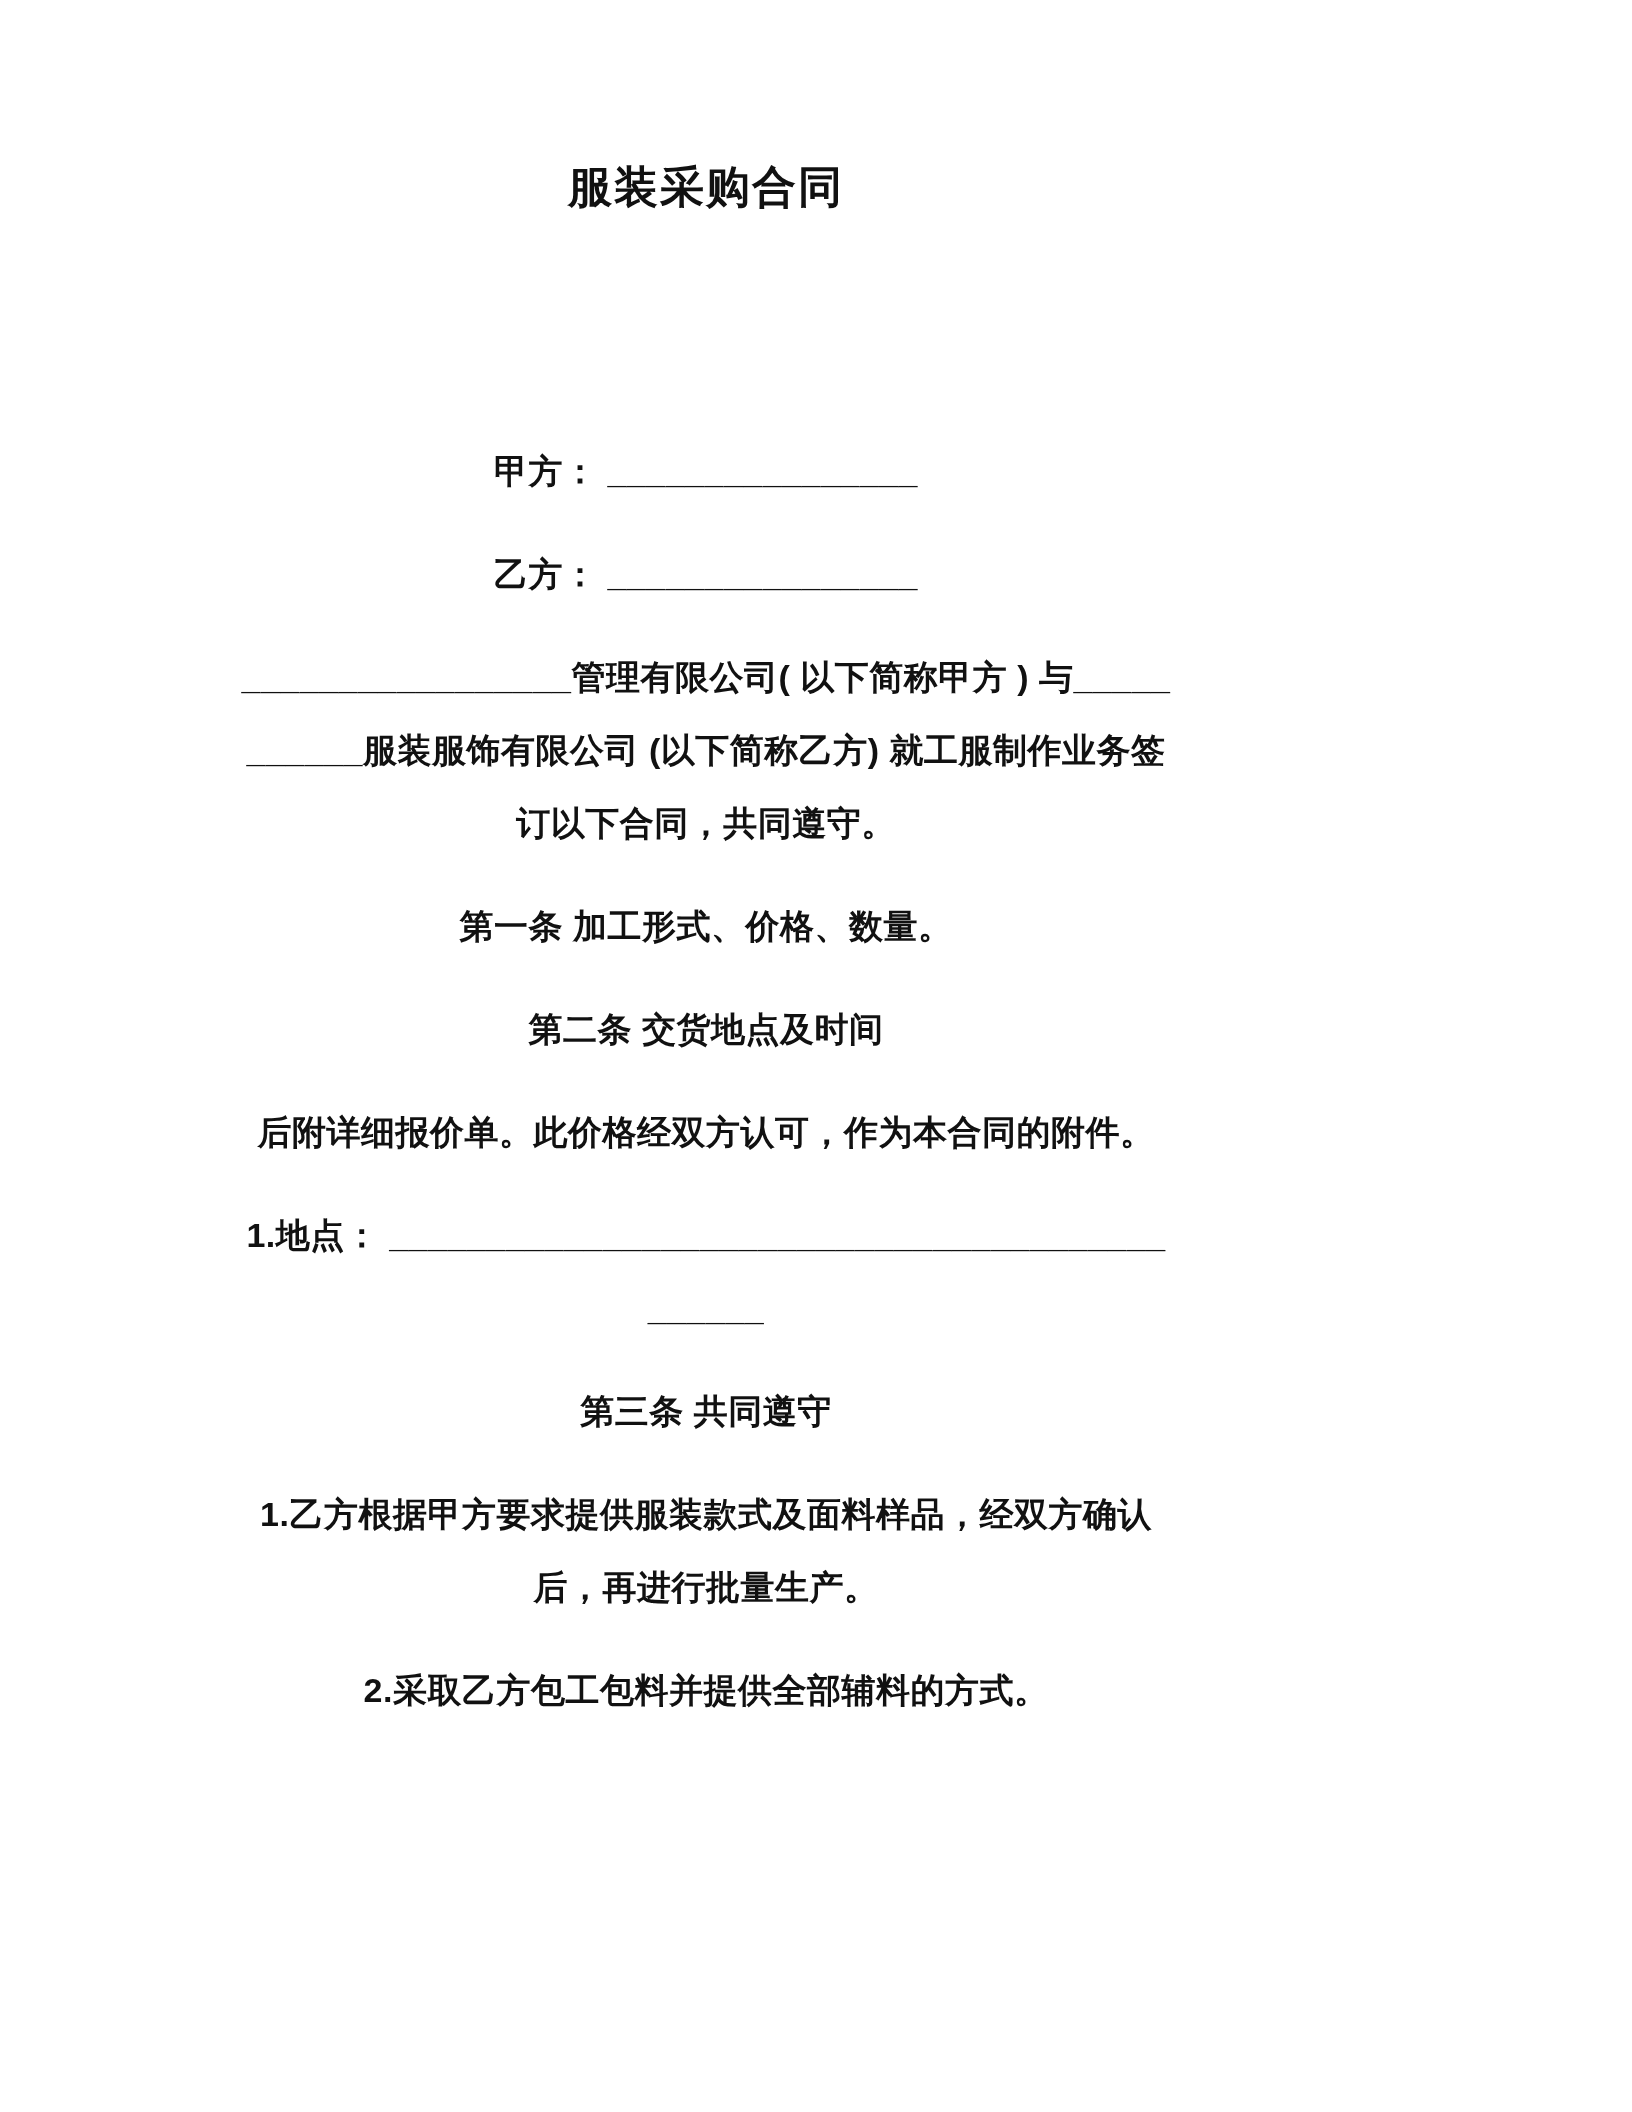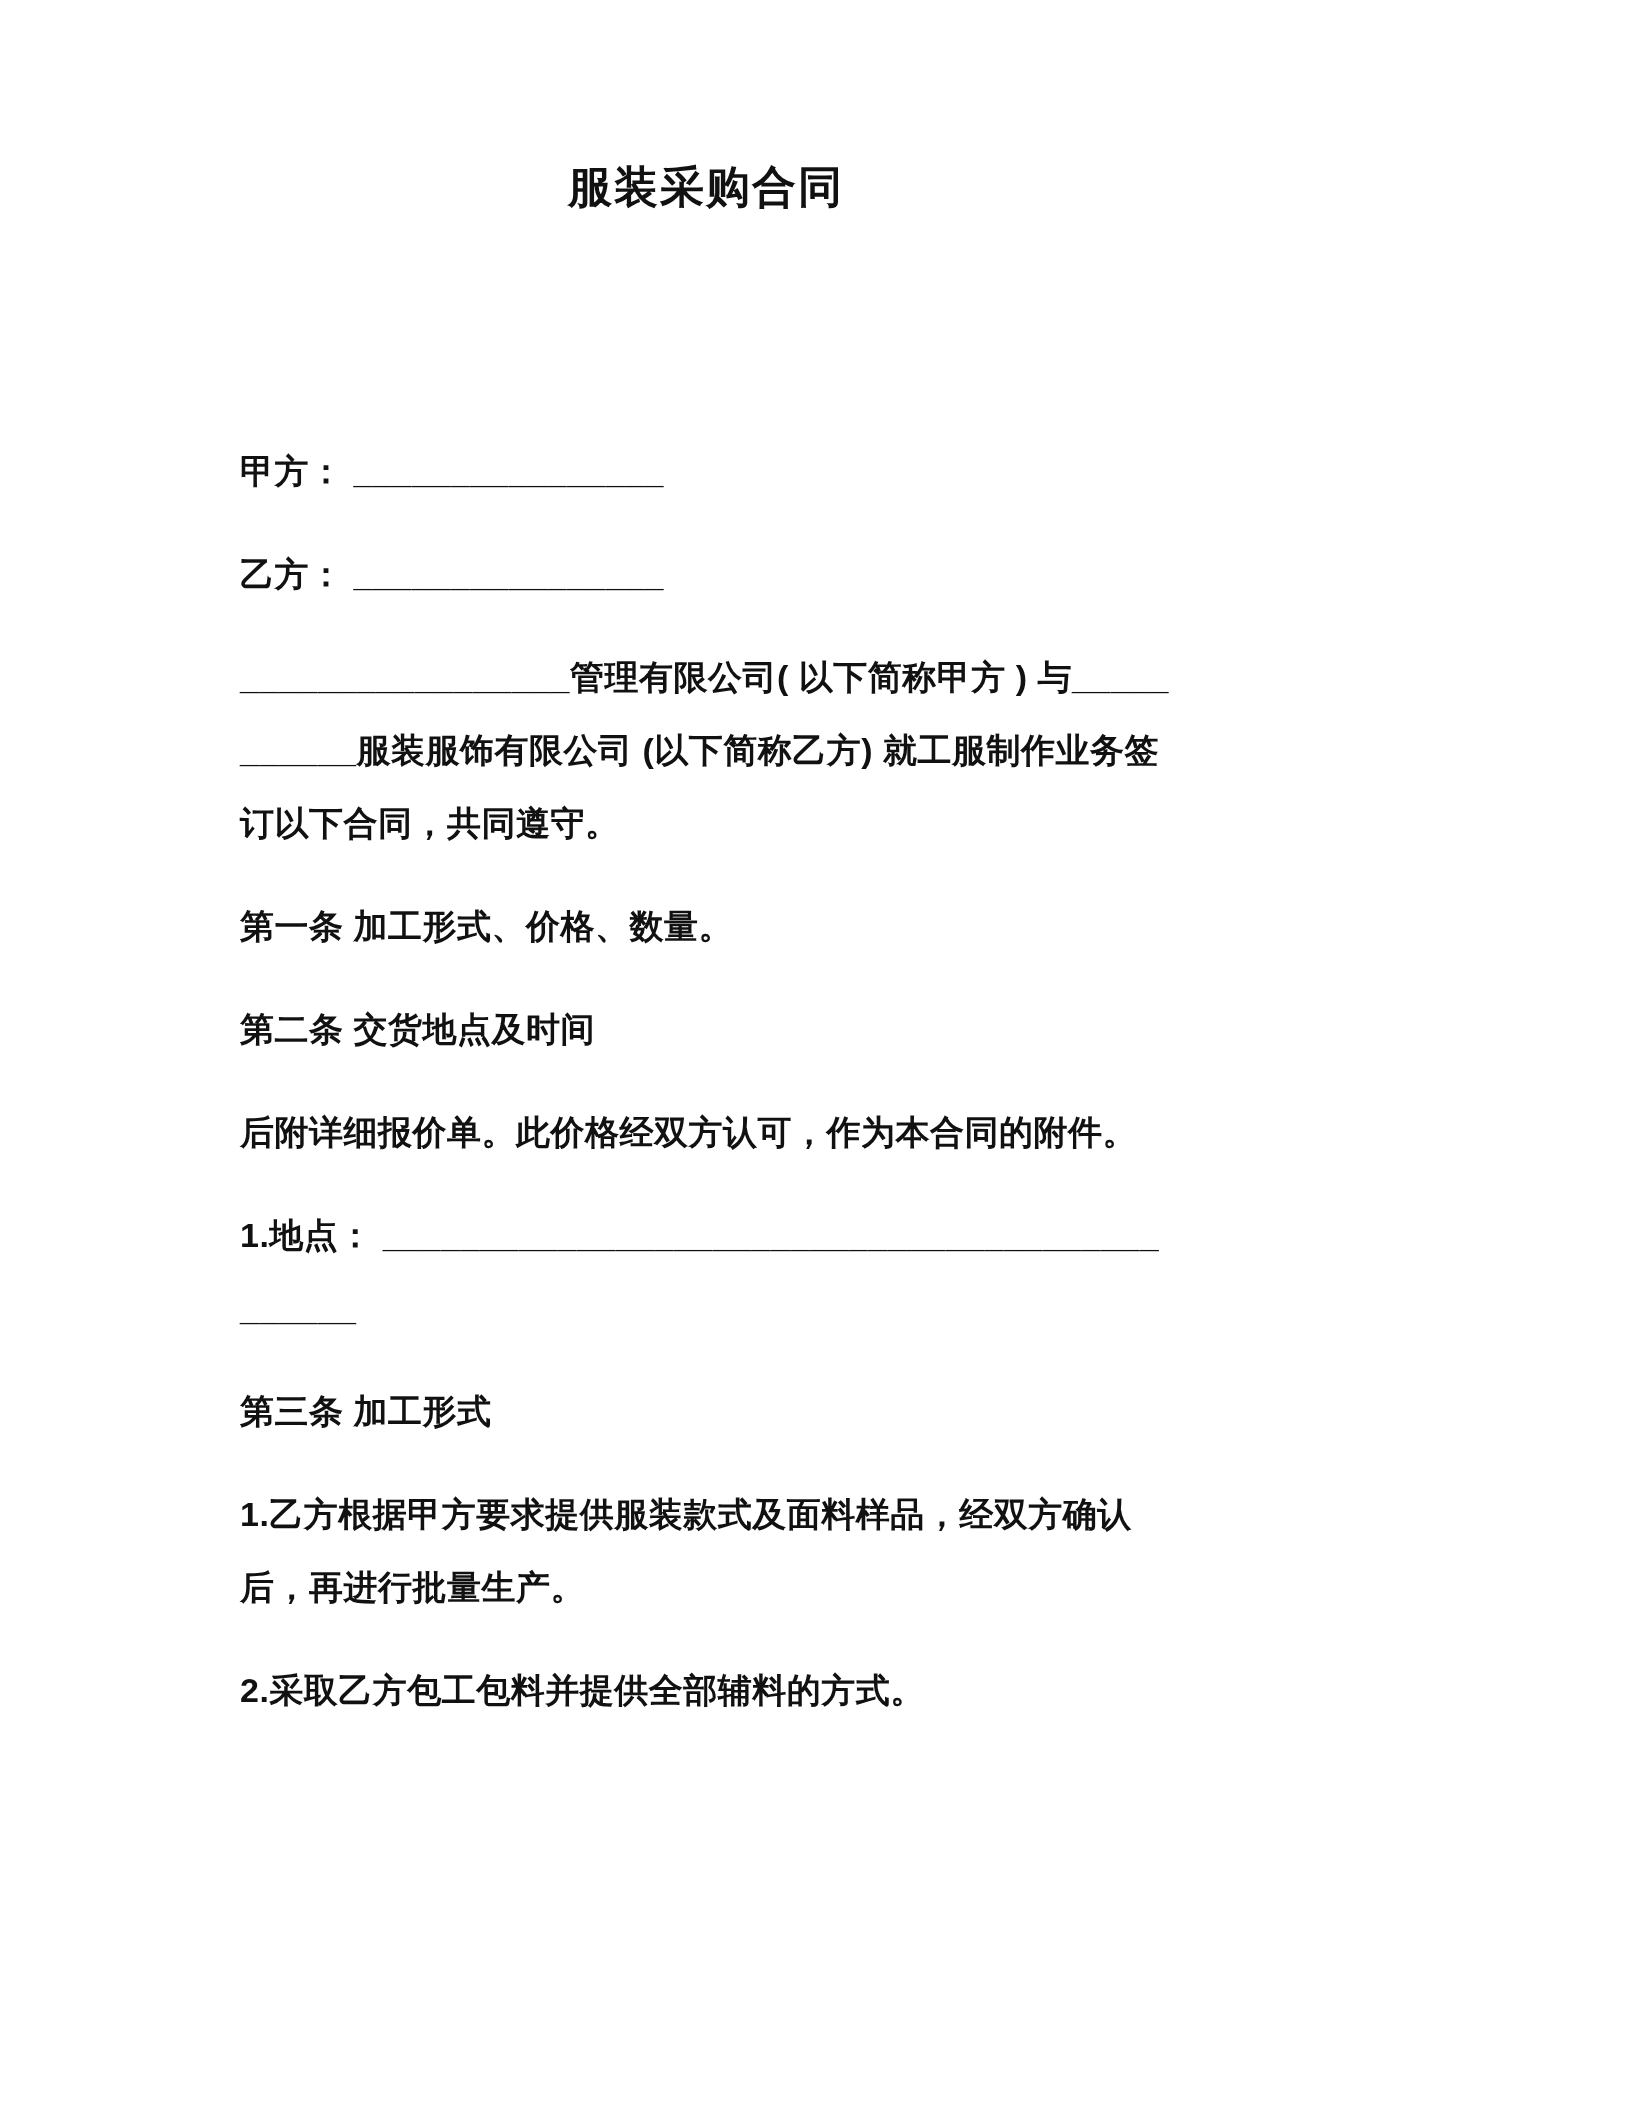--- a/index.html
+++ b/index.html
@@ -27,21 +27,21 @@
     letter-spacing: 2px;
     margin-bottom: 218px;
   }
 
   .para {
     font-size: 34px;
     font-weight: 700;
     line-height: 73px;
     color: #111111;
     margin-bottom: 30px;
-    text-align: left;
+    text-align: center;
     word-break: break-all;
     letter-spacing: 0.5px;
   }
 
   .heading {
     font-weight: 700;
   }
 </style>
 </head>
 <body>
@@ -58,19 +58,19 @@
 
   <p class="para heading">第一条 加工形式、价格、数量。</p>
 
   <p class="para heading">第二条 交货地点及时间</p>
 
   <p class="para">后附详细报价单。此价格经双方认可，作为本合同的附件。</p>
 
   <p class="para">1.地点： ______________________________________________</p>
 
 
-  <p class="para heading">第三条 加工形式</p>
+  <p class="para heading">第三条 共同遵守</p>
 
   <p class="para">1.乙方根据甲方要求提供服装款式及面料样品，经双方确认后，再进行批量生产。</p>
 
   <p class="para">2.采取乙方包工包料并提供全部辅料的方式。</p>
 
 </div>
 
 </body></html>

